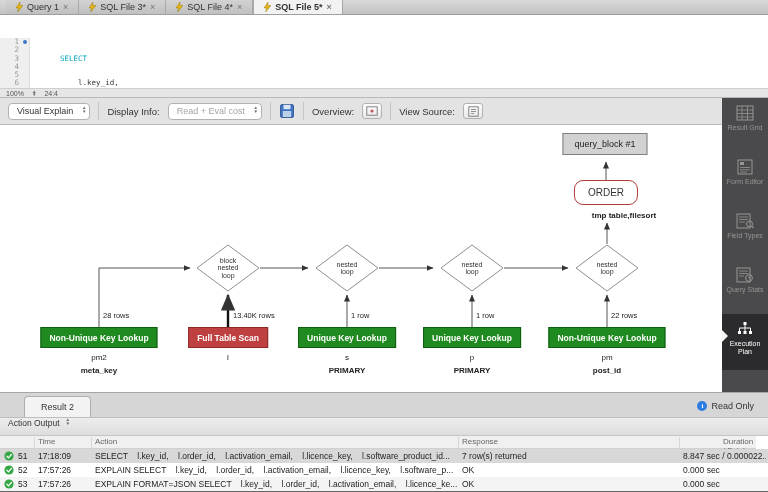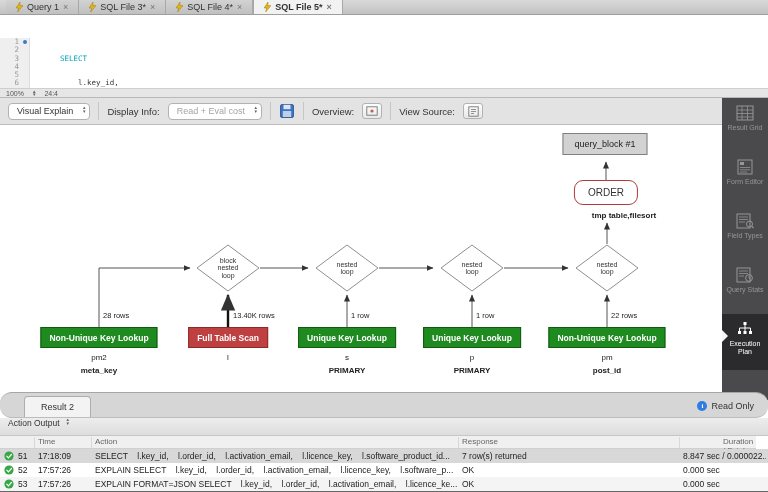--- a/index.html
+++ b/index.html
@@ -80,21 +80,21 @@
   
   .sidebar{position:absolute;right:0;top:98px;width:46px;height:302px;background:#4a4a4c;}
   .sbitem{position:relative;height:54px;display:flex;flex-direction:column;align-items:center;
           padding-top:7px;gap:3px;color:#969696;font-size:7px;line-height:7.5px;text-align:center;}
   .sbitem.active{background:#2b2b2d;color:#fff;height:56px;}
   .sbitem.active::before{content:"";position:absolute;left:0;top:16px;
           border-left:6px solid #f6f6f6;border-top:6px solid transparent;border-bottom:6px solid transparent;}
 
   
   .resultbar{position:absolute;left:0;top:392px;width:768px;height:26px;background:#d6d6d6;
-             border-top:1px solid #a6a6a6;border-bottom:1px solid #bdbdbd;border-radius:12px;}
+             border-top:1px solid #a6a6a6;border-bottom:1px solid #bdbdbd;}
   .restab{position:absolute;left:24px;top:3px;height:21px;padding:0 16px;display:flex;align-items:center;
           background:#f3f3f3;border:1px solid #adadad;border-bottom:none;border-radius:4px 4px 0 0;
           font-size:9px;color:#333;}
   .readonly{position:absolute;right:14px;top:0;height:26px;display:flex;align-items:center;gap:4px;
             font-size:9px;color:#333;}
   .infoi{width:10px;height:10px;border-radius:50%;background:#2e7de0;color:#fff;font-size:7px;
          font-weight:bold;display:flex;align-items:center;justify-content:center;font-family:"Liberation Serif",serif;}
 
   
   .actionbar{position:absolute;left:0;top:418px;width:768px;height:18px;

